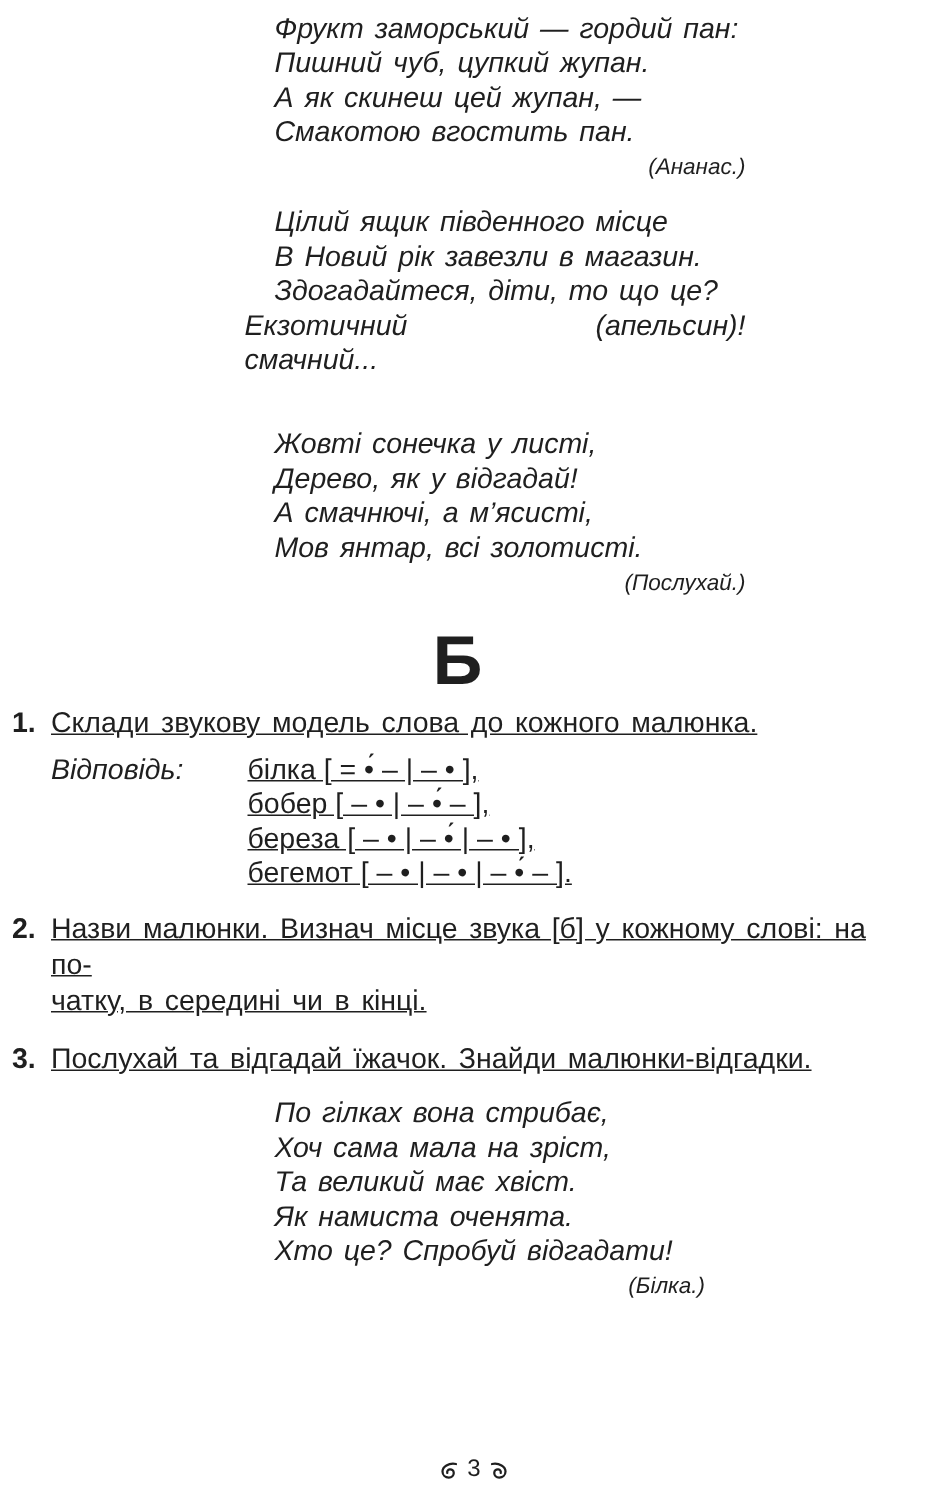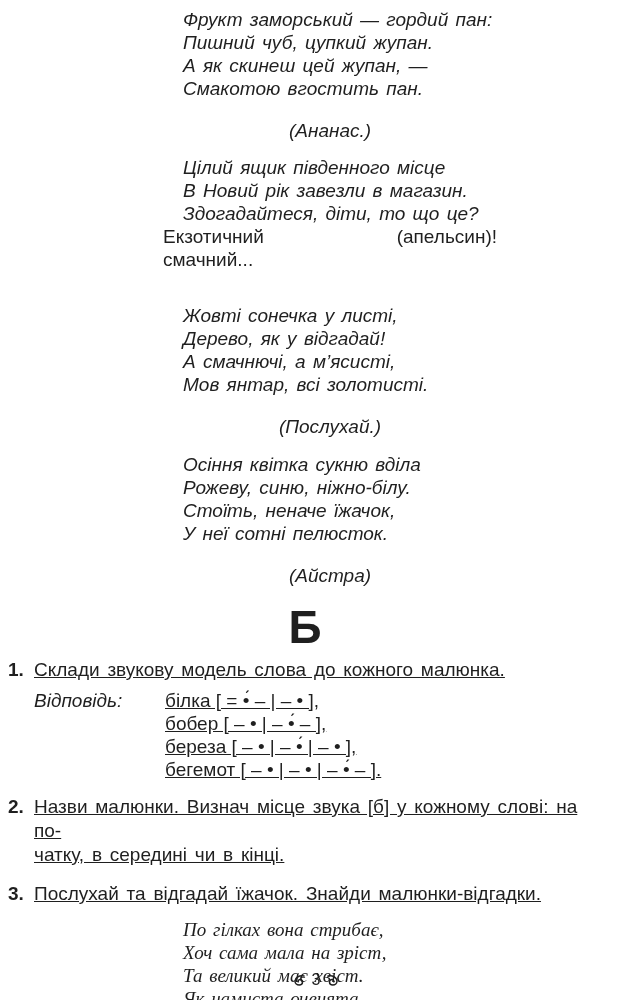--- a/index.html
+++ b/index.html
@@ -17,29 +17,30 @@
   .poem-lines {
     white-space: pre-line;
     font-style: italic;
     font-size: 19px;
     line-height: 23px;
     word-spacing: 2px;
     margin-left: 20px;
   }
   .poem-answer {
     font-style: italic;
-    font-size: 19px;
+    font-size: 15px;
     line-height: 23px;
-    text-align: center;
-    margin-top: 19px;
+    text-align: right;
+    margin-top: 0;
     word-spacing: 2px;
   }
   .poem-line-split {
     display: flex;
     justify-content: space-between;
+    font-style: italic;
     font-size: 19px;
     line-height: 23px;
     word-spacing: 2px;
     gap: 44px;
   }
   .gap-14 { margin-top: 14px; }
   .gap-33 { margin-top: 33px; }
   .gap-15 { margin-top: 15px; }
   .section-letter {
     margin: 17px 22px 0 0;
@@ -59,21 +60,21 @@
   .answer-block {
     display: flex;
     margin: 7px 0 14px 34px;
     font-size: 19px;
     line-height: 23px;
   }
   .answer-label { font-style: italic; width: 131px; flex: none; }
   .models { white-space: pre-line; text-decoration: underline; }
   .m-top-12 { margin-top: 12px; }
   .m-top-15 { margin-top: 15px; }
-  .bottom-poem { margin: 12px 0 0 163px; width: 307px; font-family: Liberation Serif, serif; }
+  .bottom-poem { margin: 12px 0 0 163px; width: 307px; }
   .footer {
     position: absolute;
     bottom: 12px;
     left: 0;
     width: 100%;
     display: flex;
     justify-content: center;
     align-items: center;
     gap: 7px;
   }
@@ -107,27 +108,20 @@
     </div>
 
     <div class="poem gap-33">
       <div class="poem-lines">Жовті сонечка у листі,
 Дерево, як у відгадай!
 А смачнючі, а м’ясисті,
 Мов янтар, всі золотисті.</div>
       <div class="poem-answer">(Послухай.)</div>
     </div>
 
-    <div class="poem gap-15">
-      <div class="poem-lines">Осіння квітка сукню вділа
-Рожеву, синю, ніжно-білу.
-Стоїть, неначе їжачок,
-У неї сотні пелюсток.</div>
-      <div class="poem-answer">(Айстра)</div>
-    </div>
 
   </div>
 
   <h1 class="section-letter">Б</h1>
 
   <div class="exercise">
     <span class="ex-num">1.</span>
     <div class="ex-text">Склади звукову модель слова до кожного малюнка.</div>
   </div>
 

